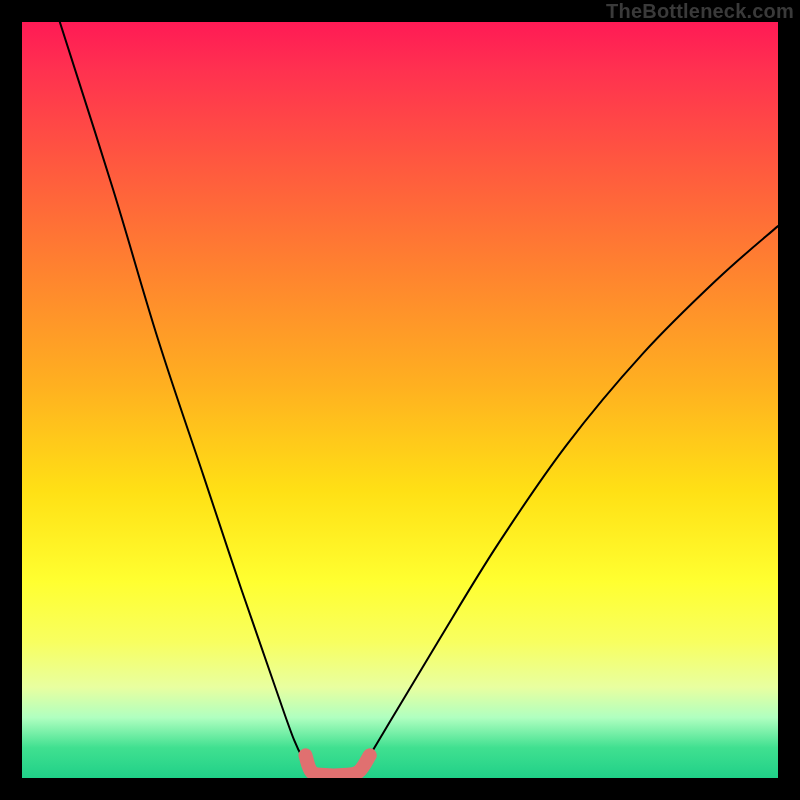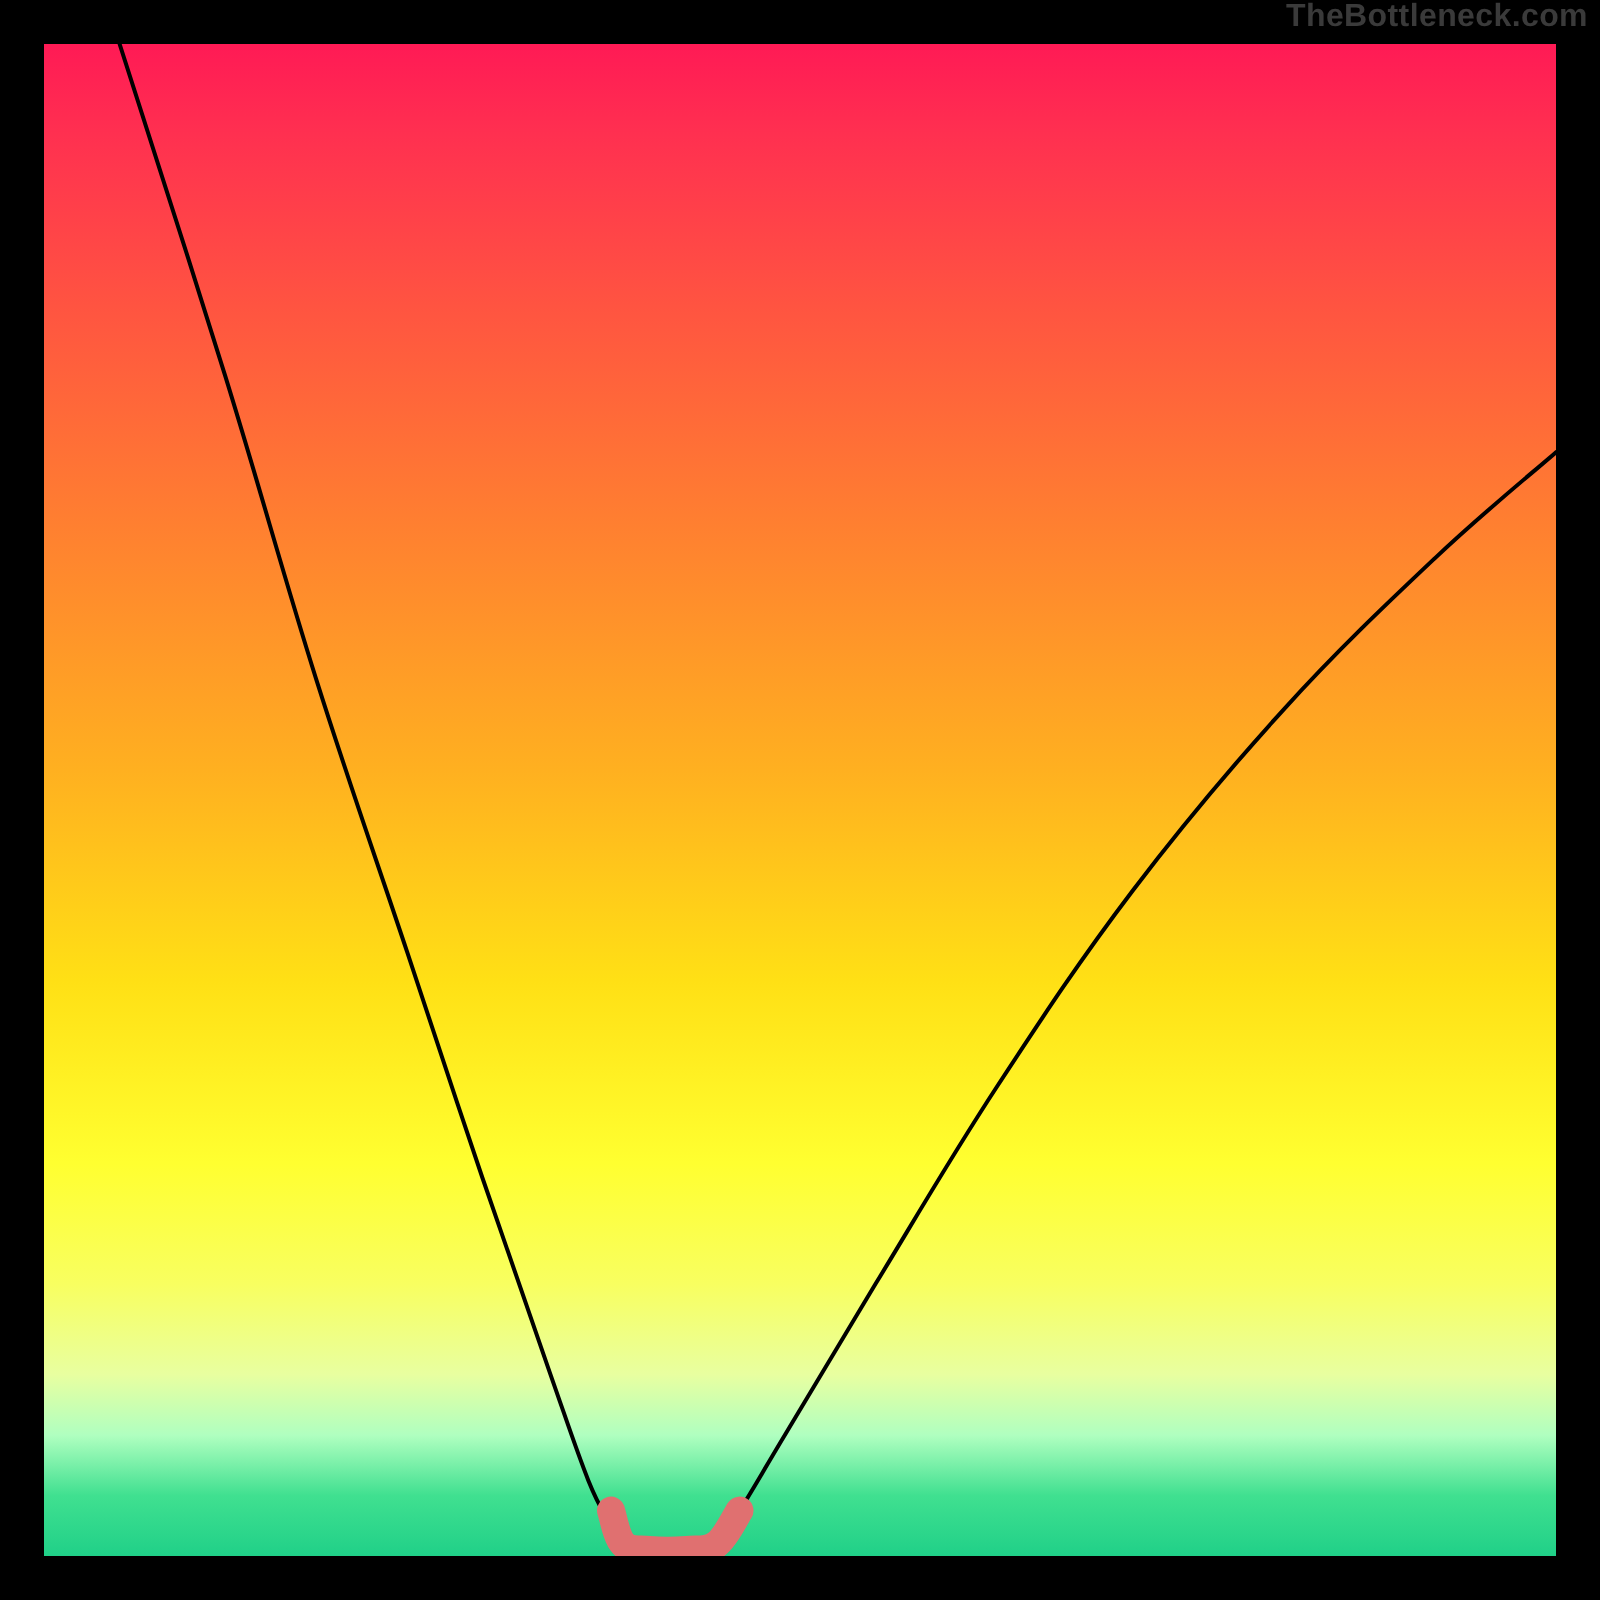--- a/index.html
+++ b/index.html
@@ -40,21 +40,21 @@
       #e8ffa0 88%,
       #b0ffc0 92%,
       #40e090 96%,
       #20d088 100%
     );
   }
   .watermark {
     position: absolute;
     top: 0;
     right: 6px;
-    font-size: 16px;
+    font-size: 20px;
     font-weight: 600;
     color: #3a3a3a;
     letter-spacing: 0.2px;
     user-select: none;
   }
   svg.curves {
     position: absolute;
     inset: 0;
     width: 100%;
     height: 100%;

